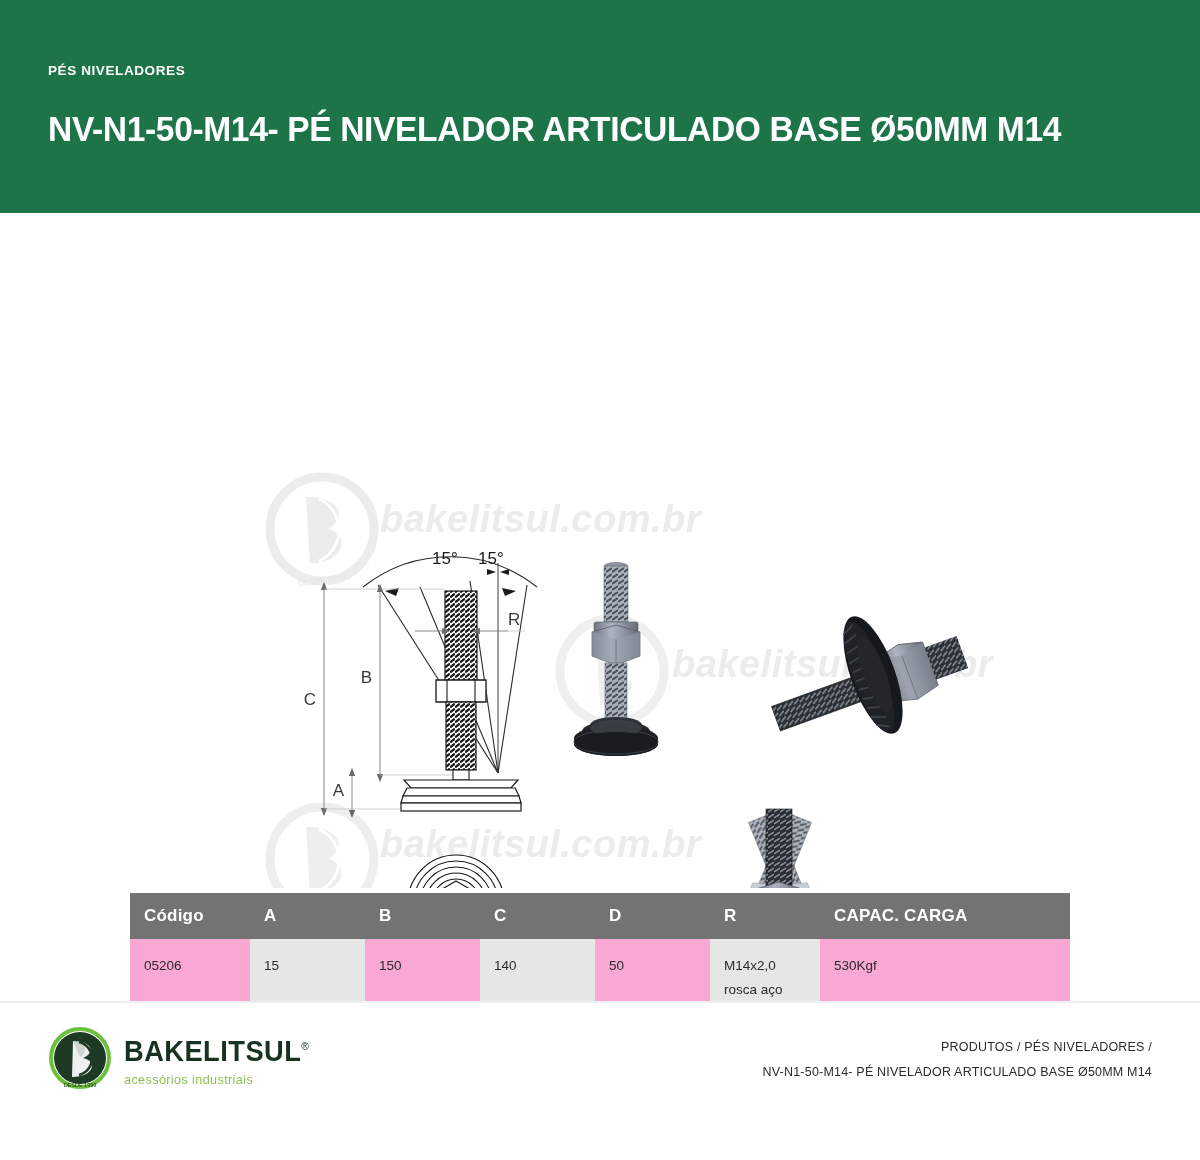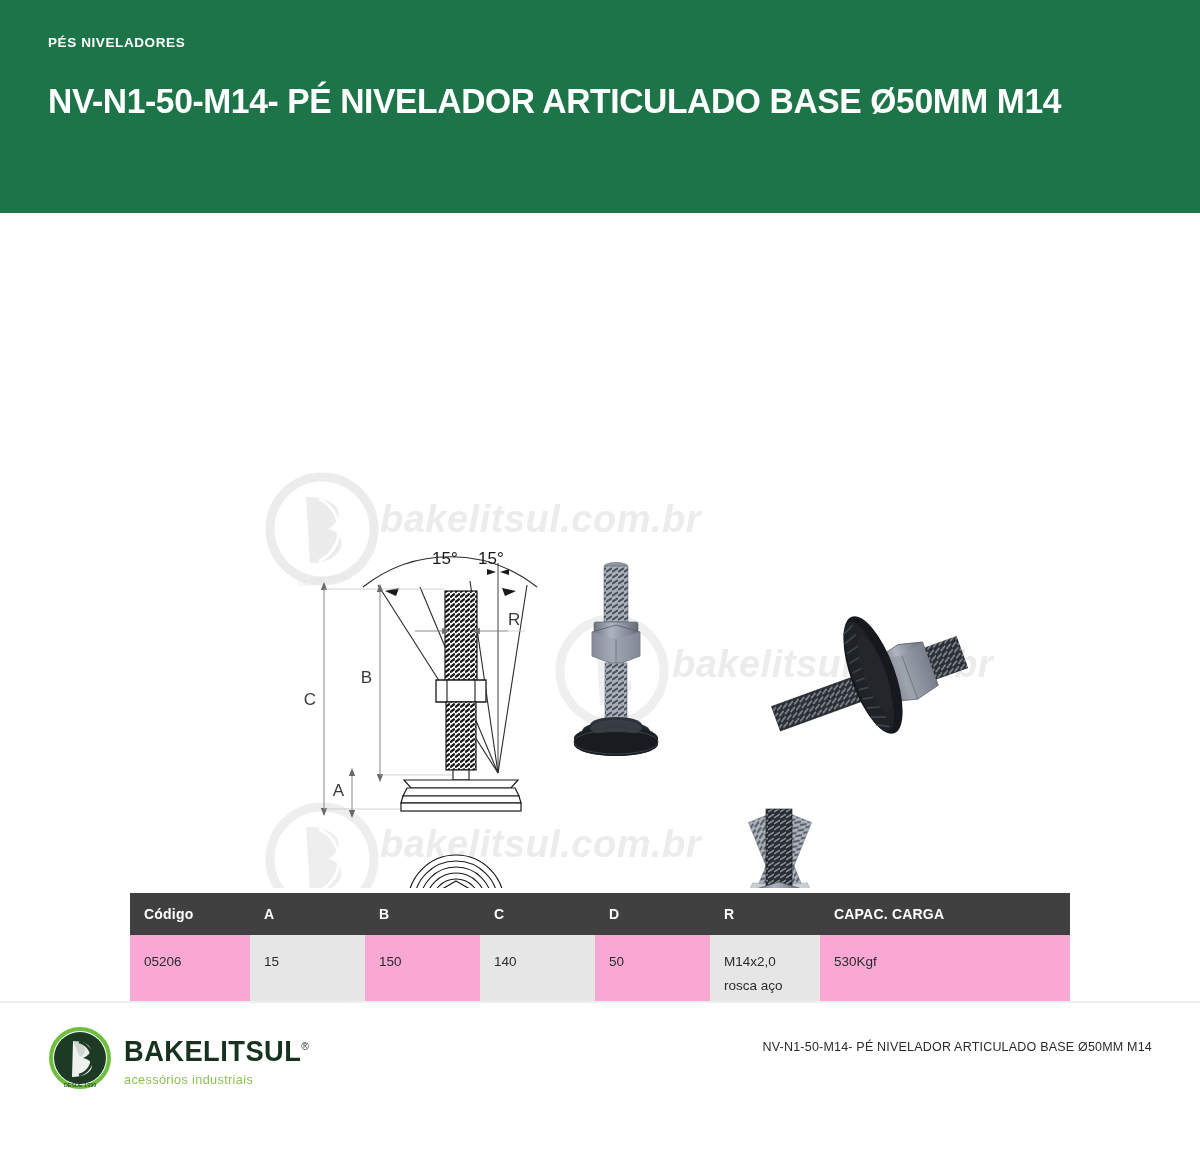--- a/index.html
+++ b/index.html
@@ -12,21 +12,21 @@
     color: #262626;
     overflow: hidden;
     position: relative;
   }
 
   
   .header {
     width: 1200px;
     height: 213px;
     background: #1d7449;
-    padding: 36px 48px 0 48px;
+    padding: 64px 48px 0 48px;
   }
   .header-eyebrow {
     color: #ffffff;
     font-size: 13.5px;
     font-weight: bold;
     letter-spacing: 0.6px;
     line-height: 1;
     margin: 0 0 30px 0;
   }
   .header-title {
@@ -70,26 +70,26 @@
     left: 130px; top: 893px;
     width: 940px;
   }
   table.spec {
     width: 940px;
     border-collapse: collapse;
     table-layout: fixed;
     font-size: 13.5px;
   }
   table.spec thead th {
-    background: #404040;
+    background: #737373;
     color: #ffffff;
     font-weight: bold;
     text-align: left;
     padding: 13px 14px;
-    font-size: 14px;
+    font-size: 17px;
     letter-spacing: 0.2px;
   }
   table.spec tbody td {
     padding: 15px 14px;
     vertical-align: top;
     color: #2b2b2b;
     font-size: 13.5px;
     line-height: 1.75;
     height: 64px;
   }
@@ -439,16 +439,17 @@
         </svg>
       </span>
       <span class="brand-text">
         <span class="brand-word">
           <span>BAKELITSUL</span><span class="brand-reg">®</span>
         </span>
         <span class="brand-tag">acessórios industriais</span>
       </span>
     </div>
     <div class="breadcrumb">
+      <div>PRODUTOS / PÉS NIVELADORES /</div>
       <div>NV-N1-50-M14- PÉ NIVELADOR ARTICULADO BASE Ø50MM M14</div>
     </div>
   </div>
 </div>
 
 </body></html>

